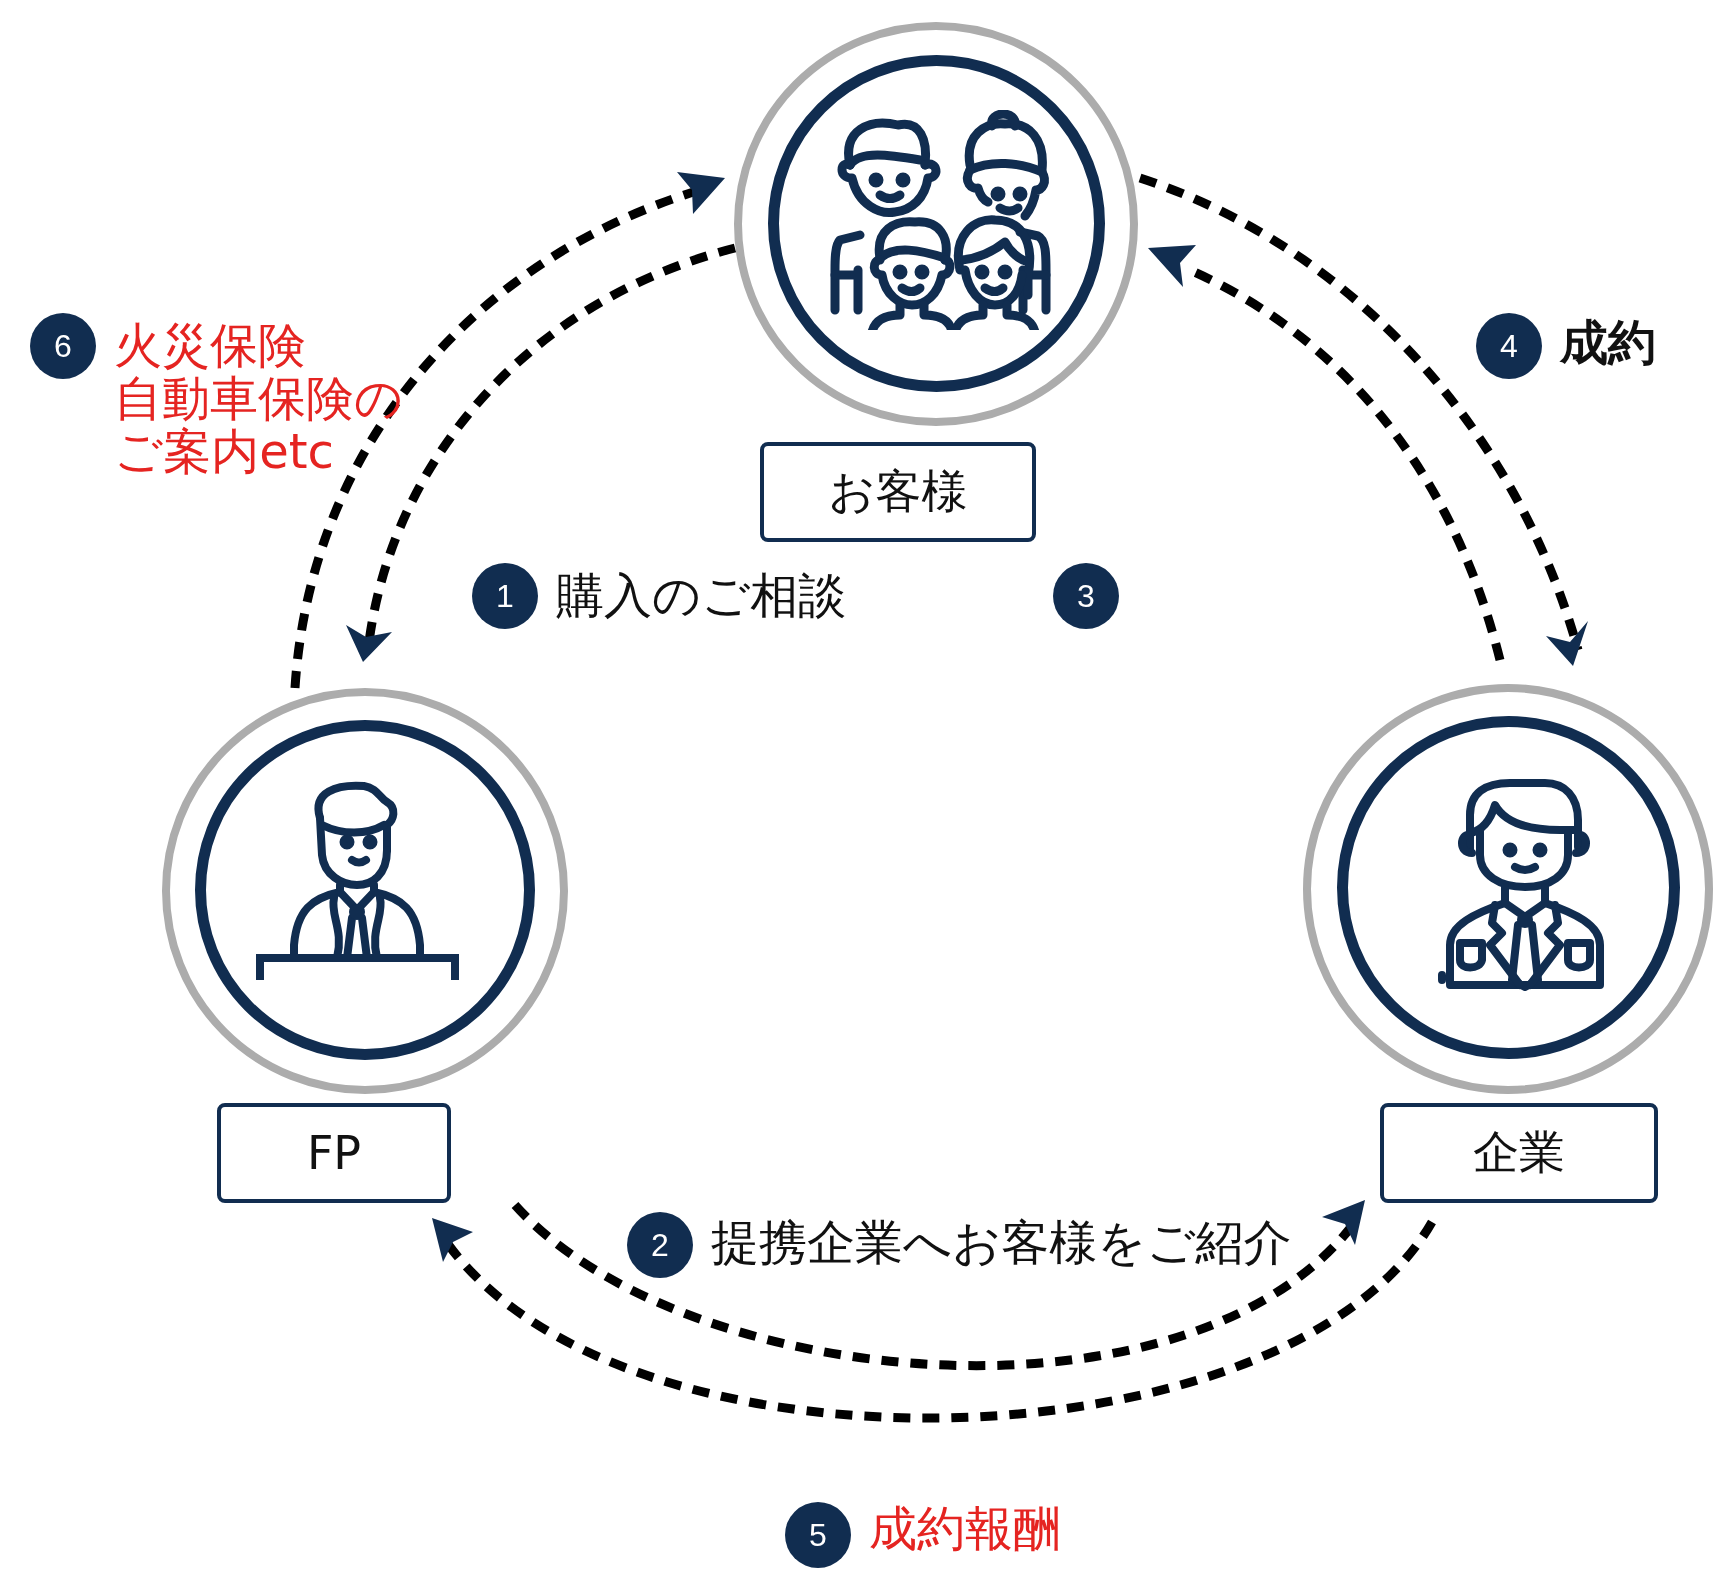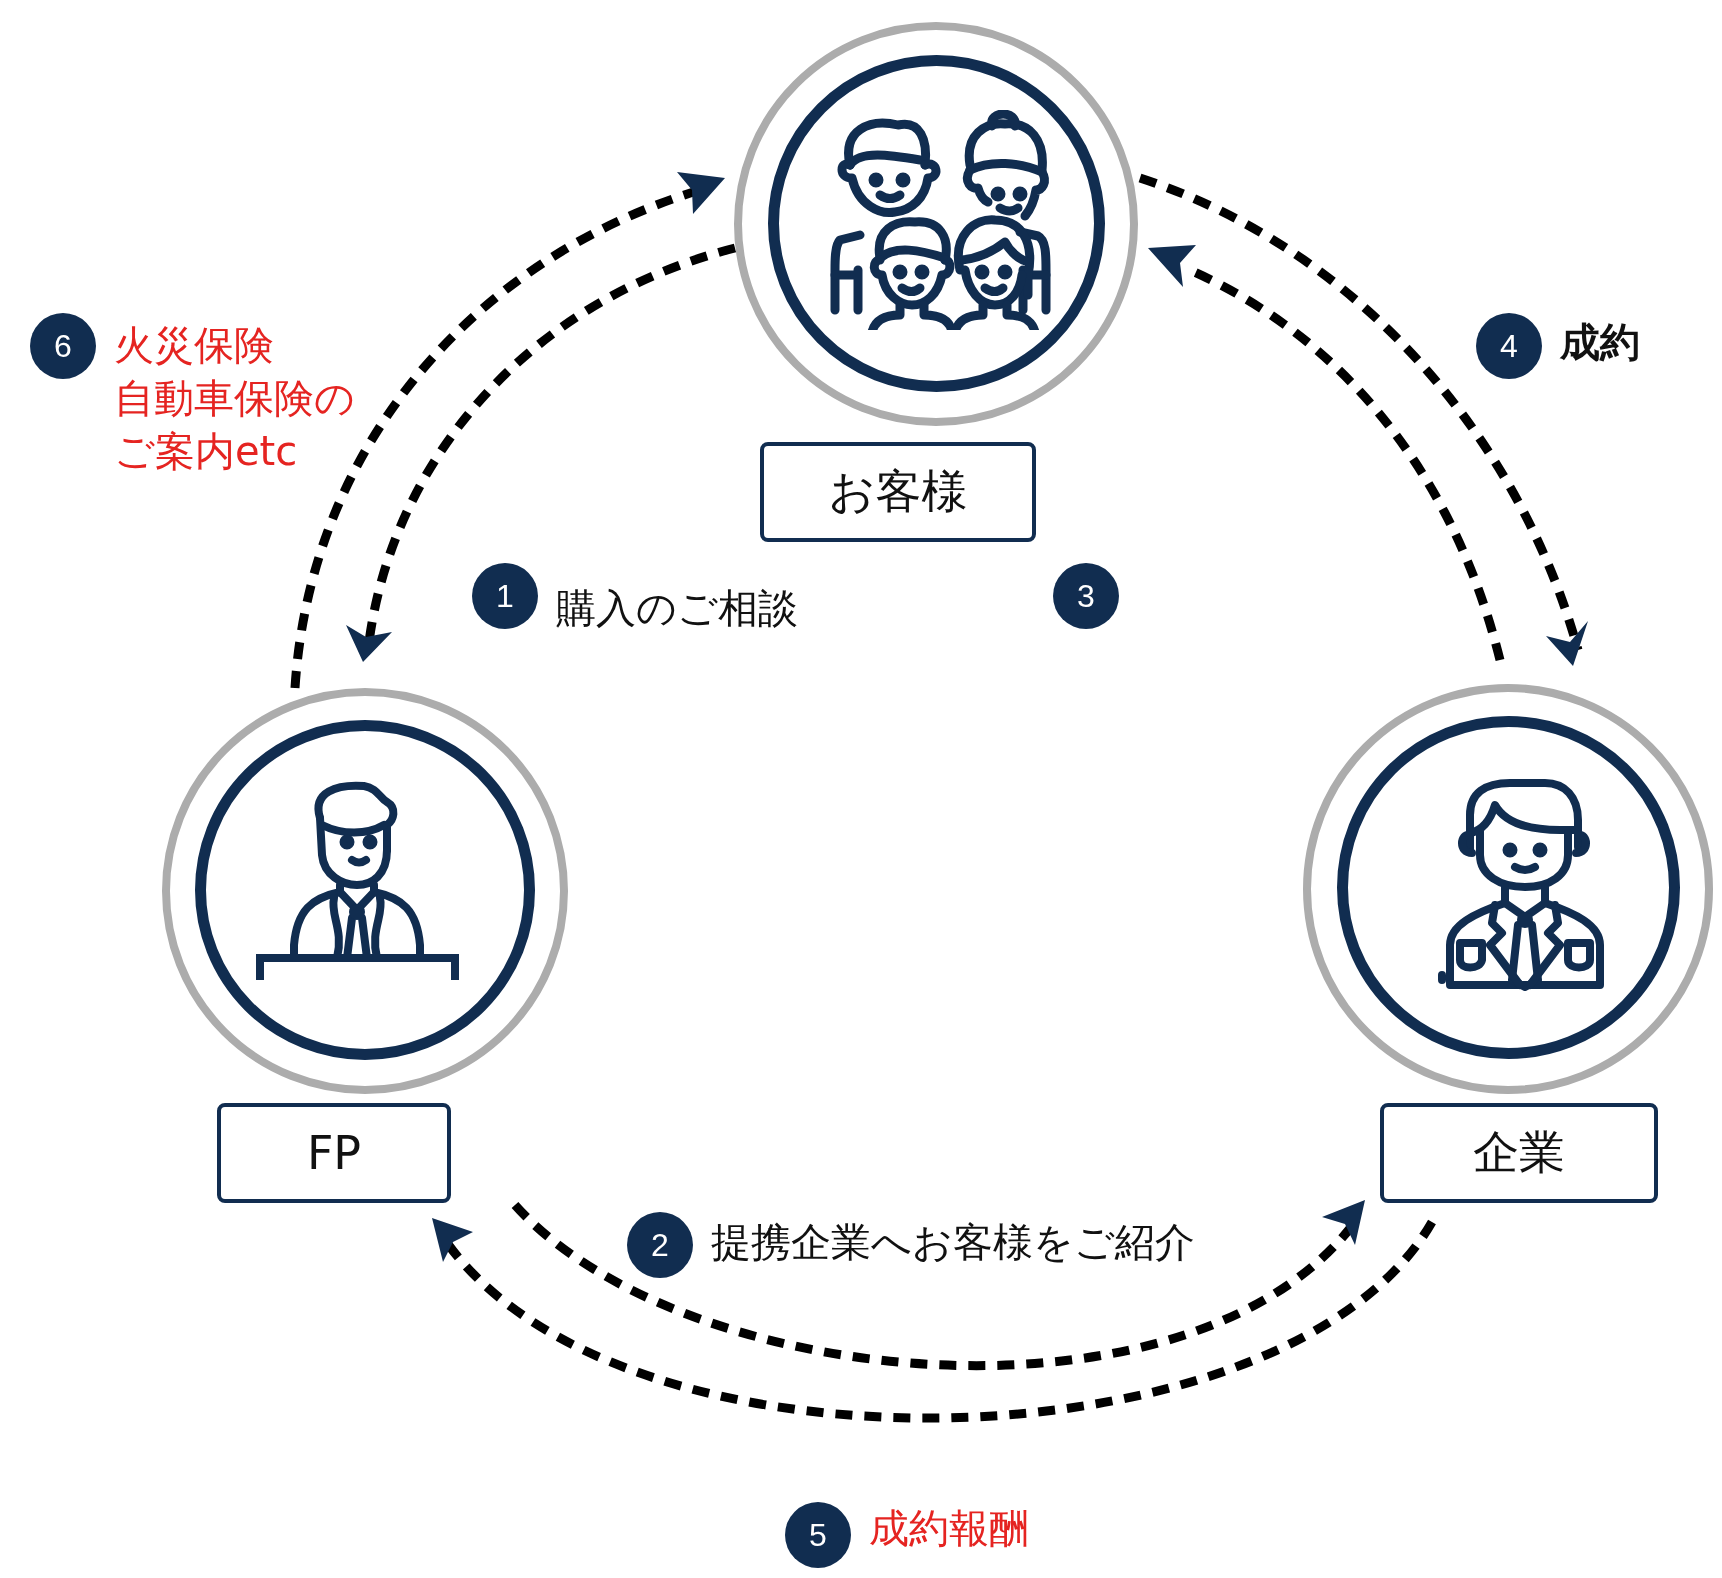--- a/index.html
+++ b/index.html
@@ -10,21 +10,21 @@
   .ring-outer { position:absolute; border-radius:50%; border:8px solid #acacac; box-sizing:border-box; background:#fff; }
   .ring-inner { position:absolute; border-radius:50%; border:11px solid #112d50; box-sizing:border-box; background:#fff; }
   .icon { position:absolute; }
   .label-box { position:absolute; border:4px solid #112d50; border-radius:8px; background:#fff;
                box-sizing:border-box; display:flex; align-items:center; justify-content:center;
                font-size:46px; color:#111; }
   .step { position:absolute; display:flex; align-items:flex-start; }
   .badge { width:66px; height:66px; border-radius:50%; background:#112d50; color:#fff;
            display:flex; align-items:center; justify-content:center; font-size:32px;
            flex:0 0 auto; font-family:"Liberation Sans",sans-serif; }
-  .step-text { margin-left:18px; font-size:40px; line-height:53px; color:#111; white-space:pre; }
+  .step-text { margin-left:18px; font-size:48px; line-height:53px; color:#111; white-space:pre; }
   .step-text.red { color:#e52421; }
 </style>
 </head>
 <body>
 
 <svg id="arrows" viewBox="0 0 1722 1578">
   <g fill="none" stroke="#000" stroke-width="9" stroke-dasharray="17 12">
     <path d="M295,688 C310,450 470,260 700,190"></path>
     <path d="M735,248 C530,300 390,460 368,650"></path>
     <path d="M1140,178 C1360,250 1520,440 1578,650"></path>
@@ -126,21 +126,21 @@
     <circle cx="95" cy="145" r="4"></circle>
     <path d="M65,130 L62,148 L72,158 L60,170 L90,210 M125,130 L128,148 L118,158 L130,170 L100,210"></path>
     <path d="M30,168 L30,185 C30,195 50,195 52,185 L52,168 Z"></path>
     <path d="M138,168 L138,185 C138,195 160,195 160,185 L160,168 Z"></path>
   </svg>
   <div class="label-box" style="left:1380px;top:1103px;width:278px;height:100px;font-family:Liberation Mono, monospace;">企業</div>
 </div>
 
 <div class="step" style="left:472px;top:563px;">
   <div class="badge">1</div>
-  <div class="step-text" style="margin-top:19px;">購入のご相談</div>
+  <div class="step-text" style="margin-top:6px;">購入のご相談</div>
 </div>
 
 <div class="step" style="left:1053px;top:563px;">
   <div class="badge">3</div>
 </div>
 
 <div class="step" style="left:1476px;top:313px;">
   <div class="badge">4</div>
   <div class="step-text" style="margin-top:3px;font-weight:bold;">成約</div>
 </div>

